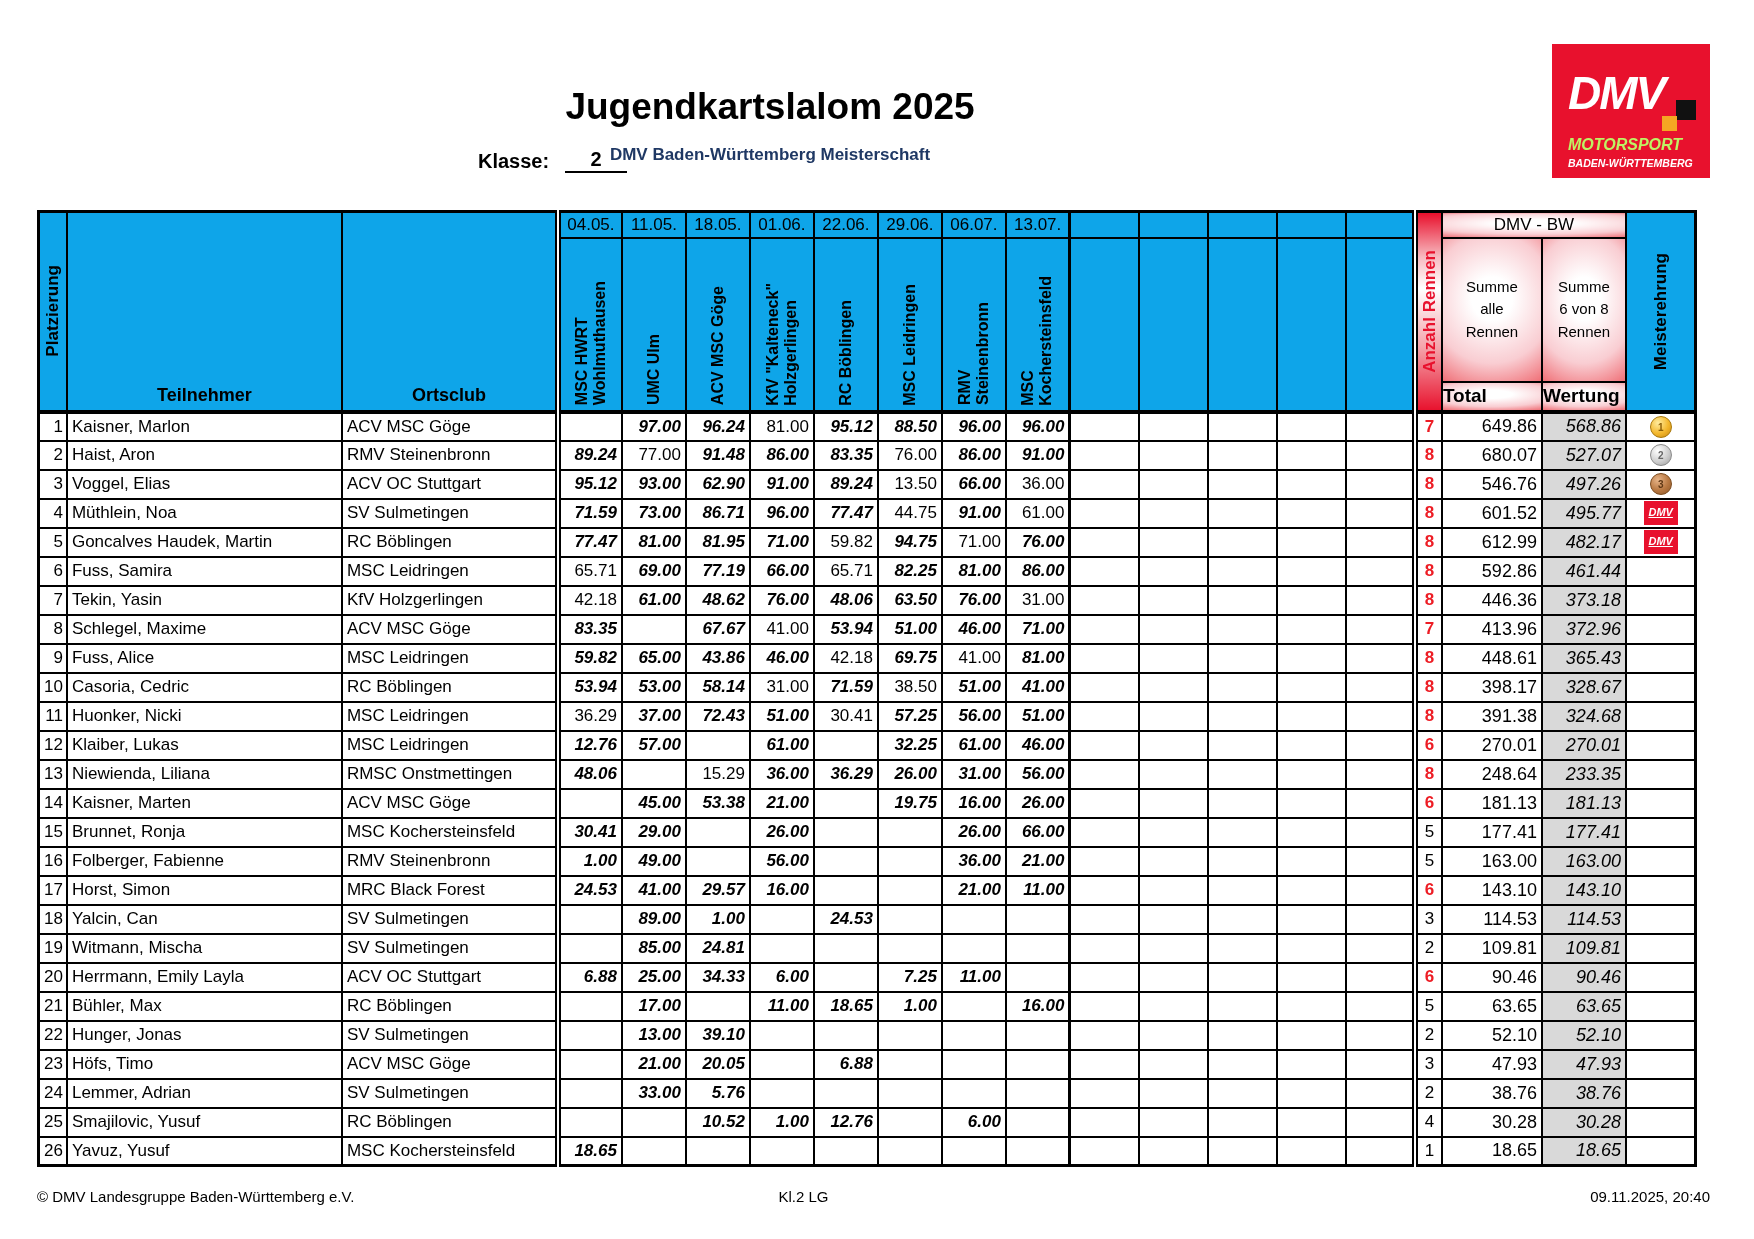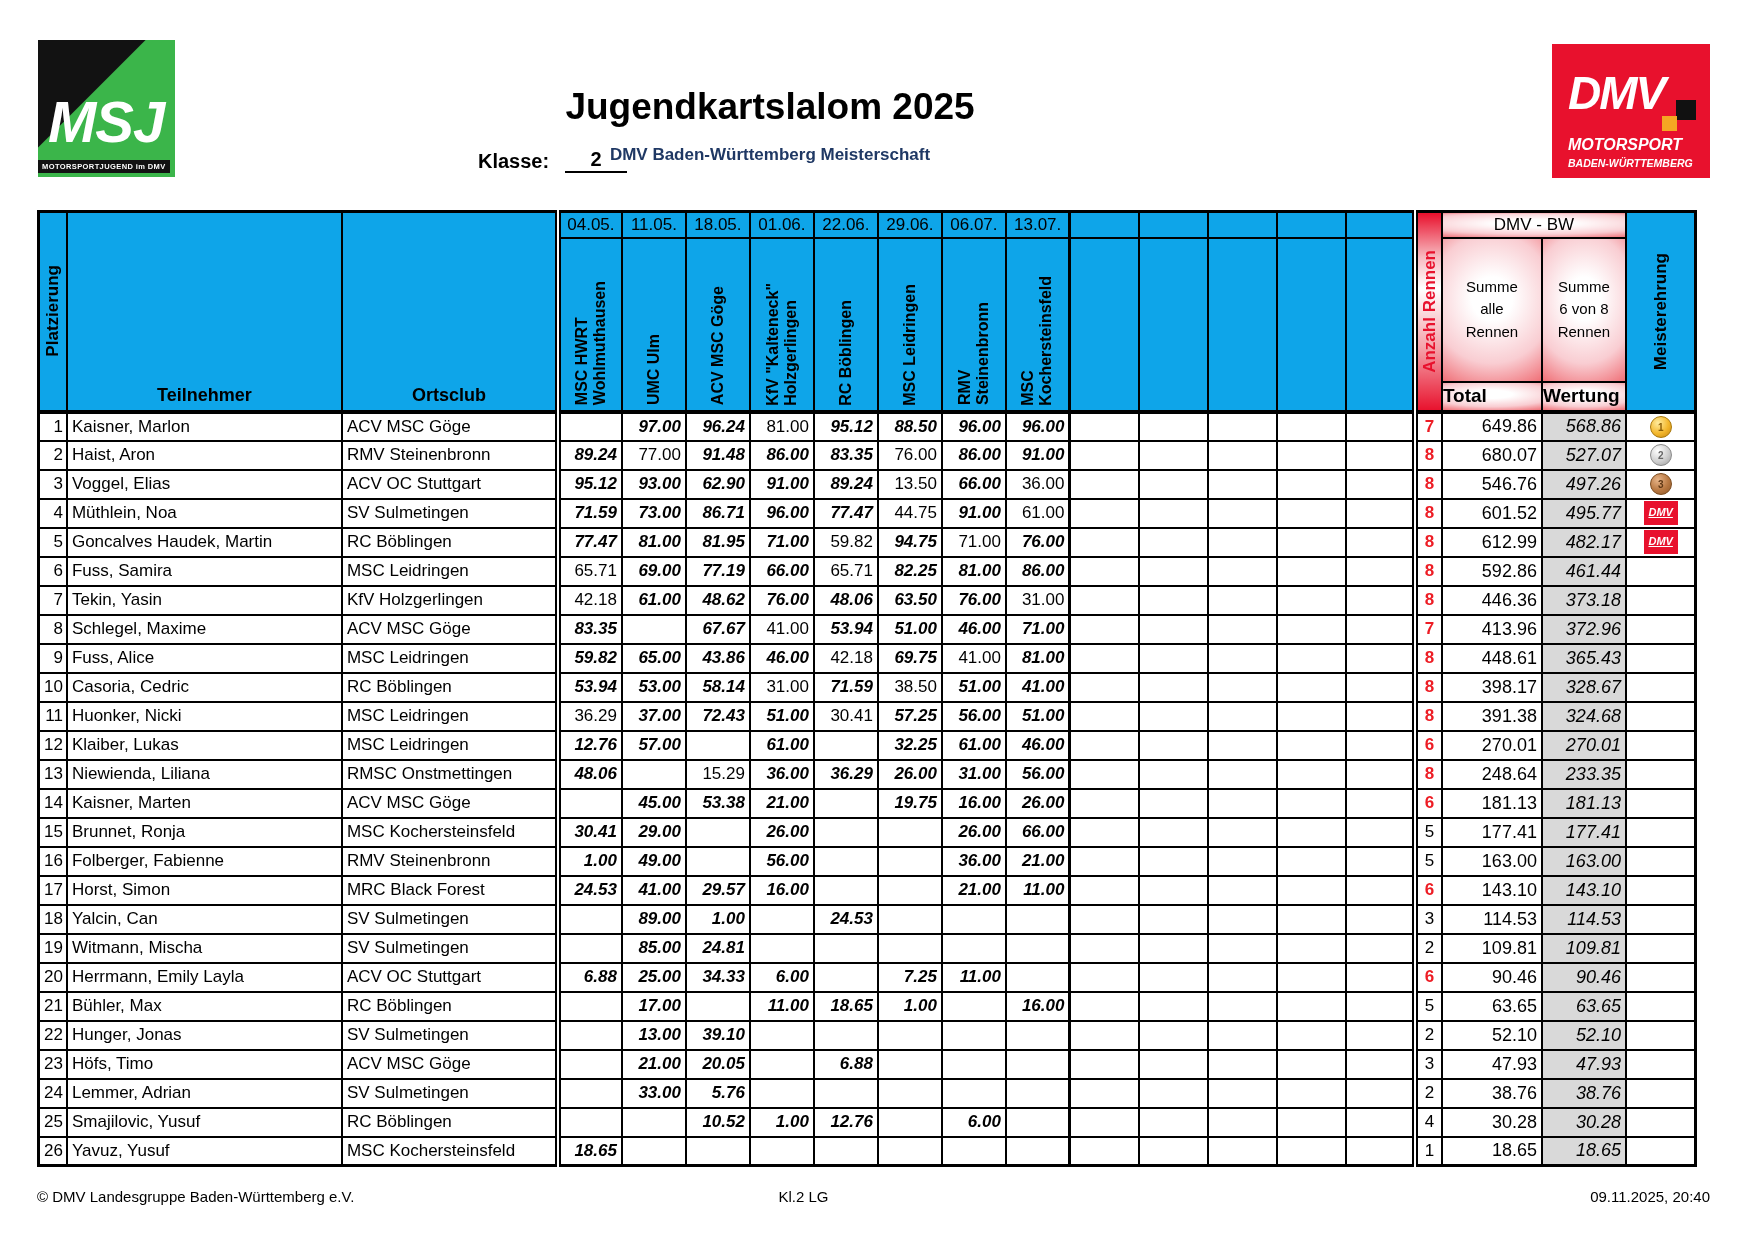--- a/index.html
+++ b/index.html
@@ -11,21 +11,21 @@
          background:linear-gradient(135deg,#121212 39%,#3bb54a 39.5%); overflow:hidden; }
   .msj-word { position:absolute; left:10px; top:48px; color:#fff; font-weight:bold;
               font-size:58px; font-style:italic; letter-spacing:-1px; }
   .msj-caption { position:absolute; left:0; bottom:4px; background:#121212; color:#fff;
                  font-size:7.5px; font-weight:bold; padding:2px 4px; letter-spacing:.4px; }
   .dmv { position:absolute; left:1552px; top:44px; width:158px; height:134px; background:#e8112d; }
   .dmv-word { position:absolute; left:16px; top:26px; color:#fff; font-weight:bold; font-style:italic;
               font-size:46px; letter-spacing:-2px; line-height:1; }
   .dmv-sq-black { position:absolute; left:124px; top:56px; width:20px; height:20px; background:#111; }
   .dmv-sq-orange { position:absolute; left:110px; top:72px; width:15px; height:15px; background:#f5a623; }
-  .dmv-moto { position:absolute; left:16px; top:92px; color:#ffffff; font-weight:bold; font-style:italic; font-size:16px; }
+  .dmv-moto { position:absolute; left:16px; top:92px; color:#bef264; font-weight:bold; font-style:italic; font-size:16px; }
   .dmv-bw  { position:absolute; left:16px; top:113px; color:#fff; font-weight:bold; font-style:italic; font-size:10.5px; }
 
   .title-block { position:absolute; left:200px; top:50px; width:1140px; text-align:center;margin-top:36px; }
   .title { font-size:37px; font-weight:bold; color:#000; }
   .subtitle { margin-top:17px; font-size:17px; font-weight:bold; color:#1f3864; }
   .klasse { position:absolute; left:478px; top:148px; display:flex; align-items:flex-end; }
   .klasse-label { font-size:20px; font-weight:bold; }
   .klasse-value { width:62px; margin-left:16px; text-align:center; font-size:20px; font-weight:bold;
                   border-bottom:2px solid #000; }
 
@@ -84,24 +84,20 @@
   
   .footer-left  { position:absolute; left:37px;  top:1188px; font-size:15px; }
   .footer-center{ position:absolute; left:37px;  top:1188px; width:1533px; text-align:center; font-size:15px; }
   .footer-right { position:absolute; right:44px; top:1188px; font-size:15px; }
 </style>
 </head>
 <body>
 
 <div class="page">
 
-  <div class="msj">
-    <div class="msj-word">MSJ</div>
-    <div class="msj-caption">MOTORSPORTJUGEND im DMV</div>
-  </div>
 
   <div class="dmv">
     <div class="dmv-word">DMV</div>
     <div class="dmv-sq-black"></div>
     <div class="dmv-sq-orange"></div>
     <div class="dmv-moto">MOTORSPORT</div>
     <div class="dmv-bw">BADEN-WÜRTTEMBERG</div>
   </div>
 
   <div class="title-block">

